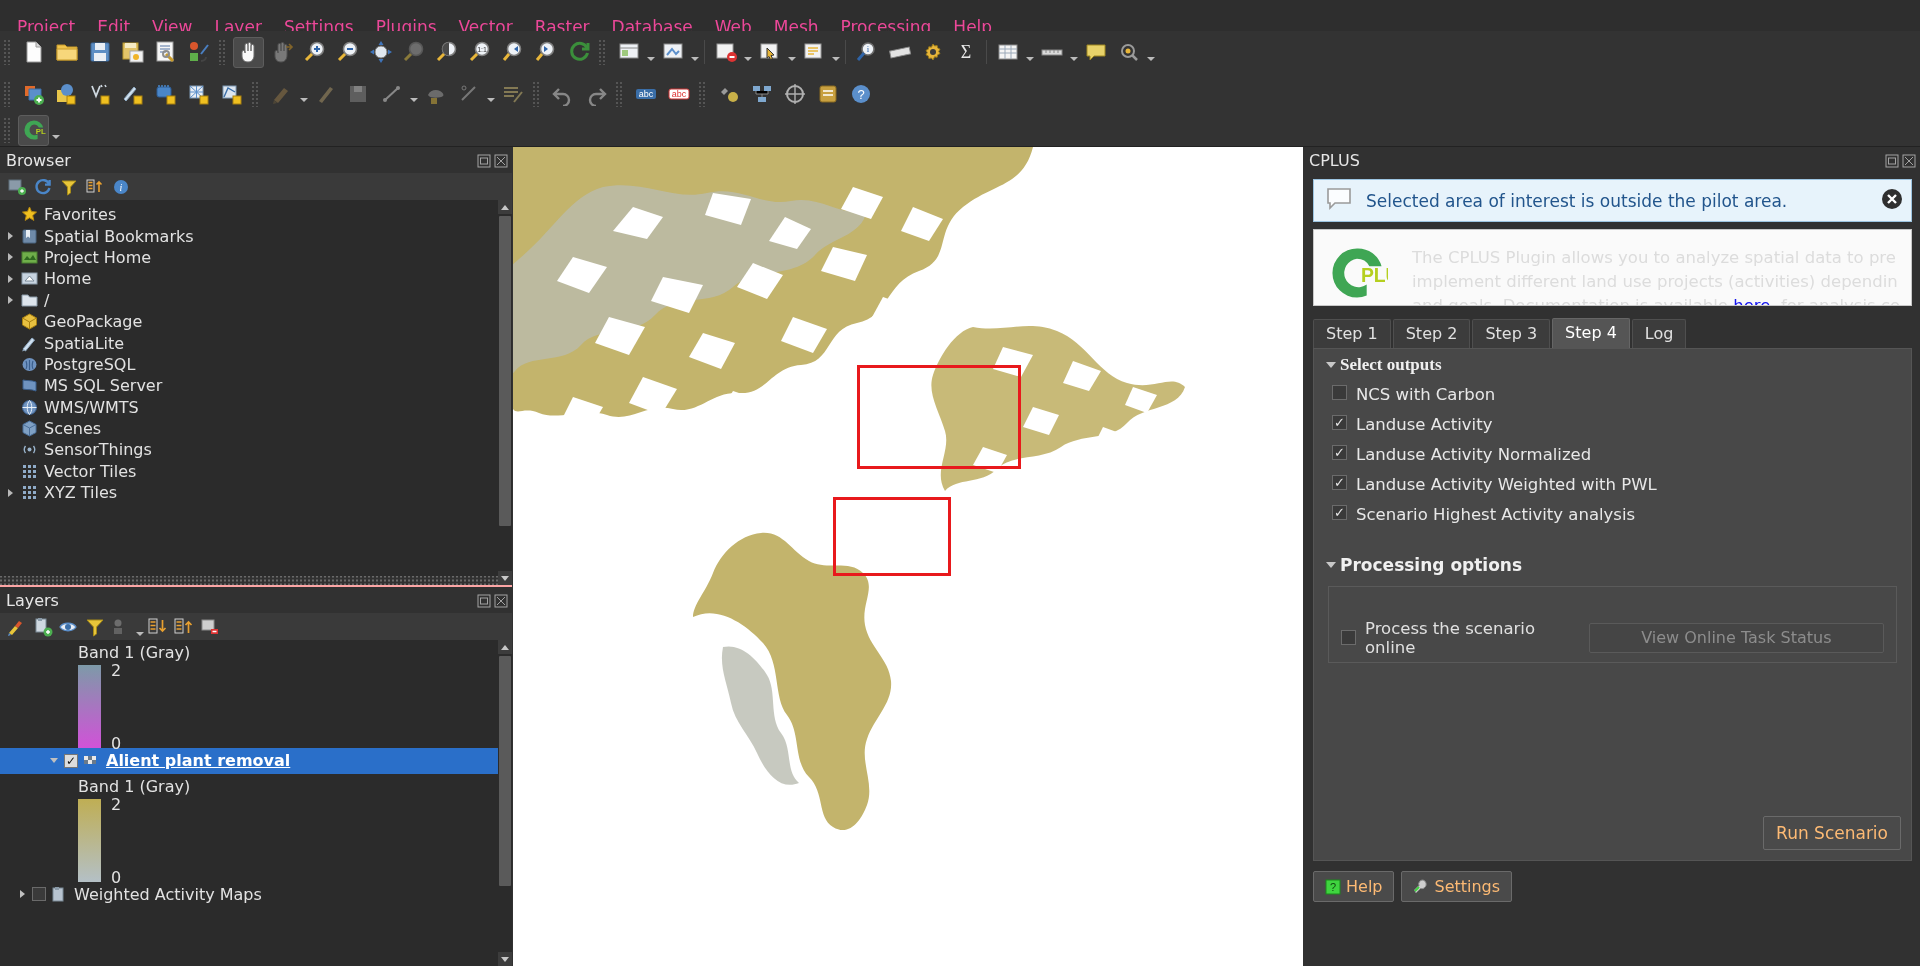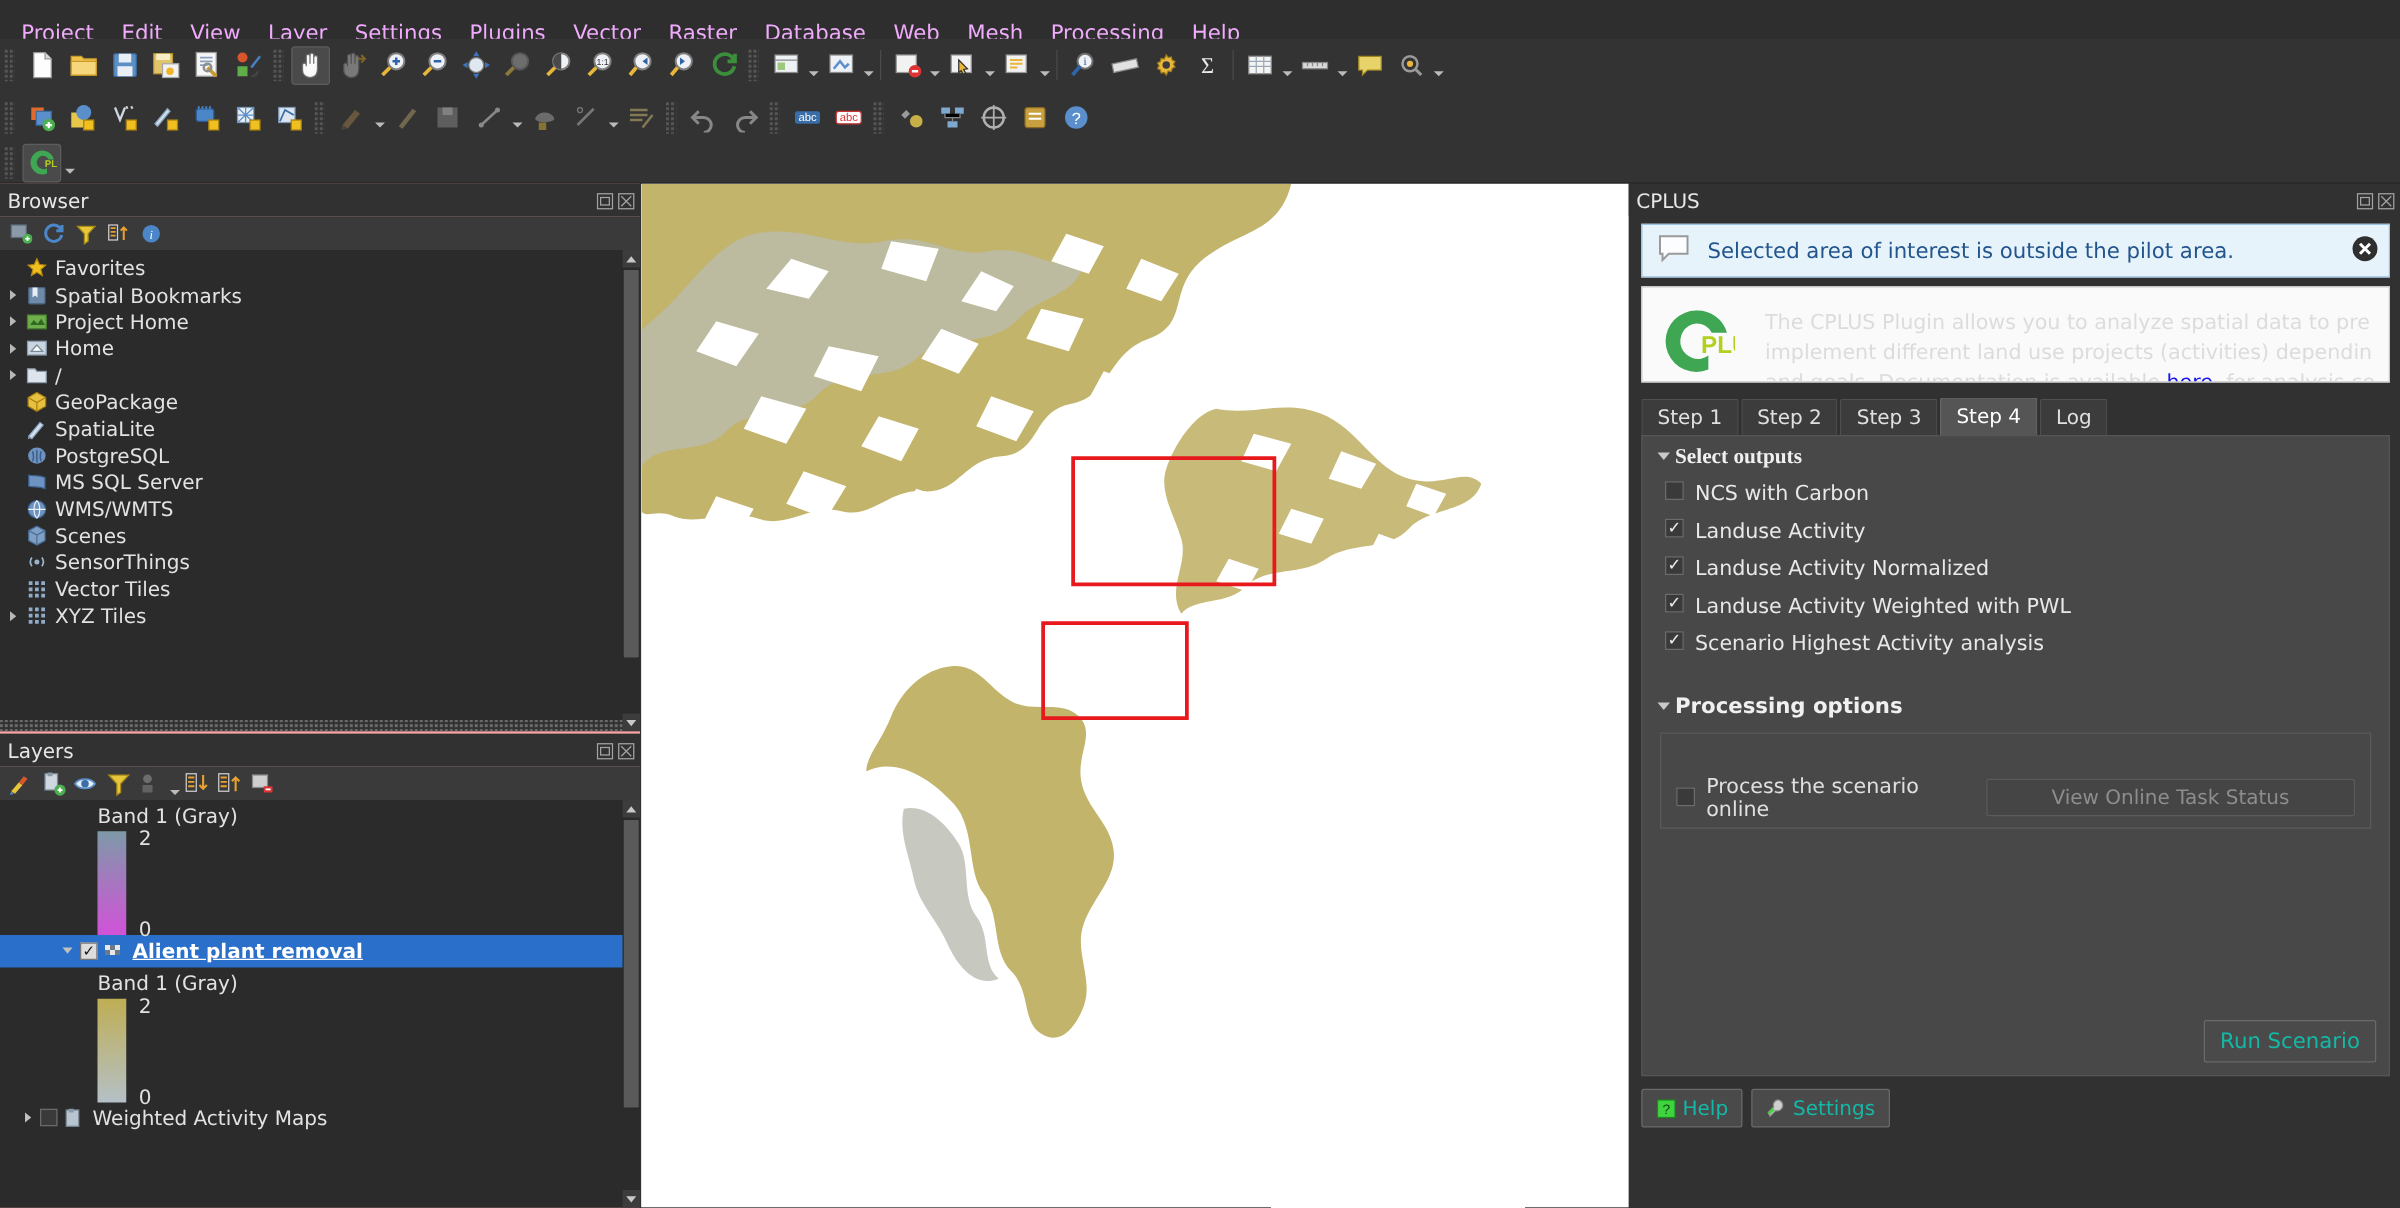--- a/index.html
+++ b/index.html
@@ -11,21 +11,21 @@
     color: #e0e0e0;
   }
   #app { position: relative; width: 1920px; height: 966px; }
 
   
   .menubar {
     position: absolute; left: 0; top: 0; width: 1920px; height: 31px;
     background: #2e2e2e; display: flex; align-items: center; padding-left: 6px;
   }
   .menu-item {
-    font-size: 17px; color: #f0abfc; padding: 3px 11px; cursor: default;
+    font-size: 17px; color: #ec4899; padding: 3px 11px; cursor: default;
     white-space: nowrap;
     margin-top: 22px;
   }
   .menu-item u { text-decoration: underline; text-underline-offset: 2px; }
 
   
   .toolbar {
     position: absolute; left: 0; width: 1920px; background: #333333;
     display: flex; align-items: center;
   }
@@ -162,21 +162,21 @@
   .chk-row { display:flex; align-items:flex-start; font-size:16.5px; color:#e8e8e8; height: 30px; }
   .chk {
     width: 15px; height:15px; background:#3a3a3a; border:1px solid #6b6b6b;
     display:flex;align-items:center;justify-content:center; flex:none; font-size:13px;
     color:#e8e8e8; line-height:1;
   }
   .chk-row .ctext { padding-left: 9px; }
 
   .group-box { border: 1px solid #5a5a5a; }
   .btn {
-    background: #4a4a4a; border: 1px solid #6a6a6a; color: #14b8a6;
+    background: #4a4a4a; border: 1px solid #6a6a6a; color: #fdba74;
     font-size: 16px; padding: 4px 10px; border-radius: 2px;
     display: inline-flex; align-items: center; justify-content: center;
   }
   .btn.disabled { color: #8d8d8d; border-color:#5a5a5a; background:#454545; }
   .btn-ico { margin-right: 5px; display:flex; }
 
   .bottombar { display: flex; align-items: center; }
 </style>
 </head>
 <body>

